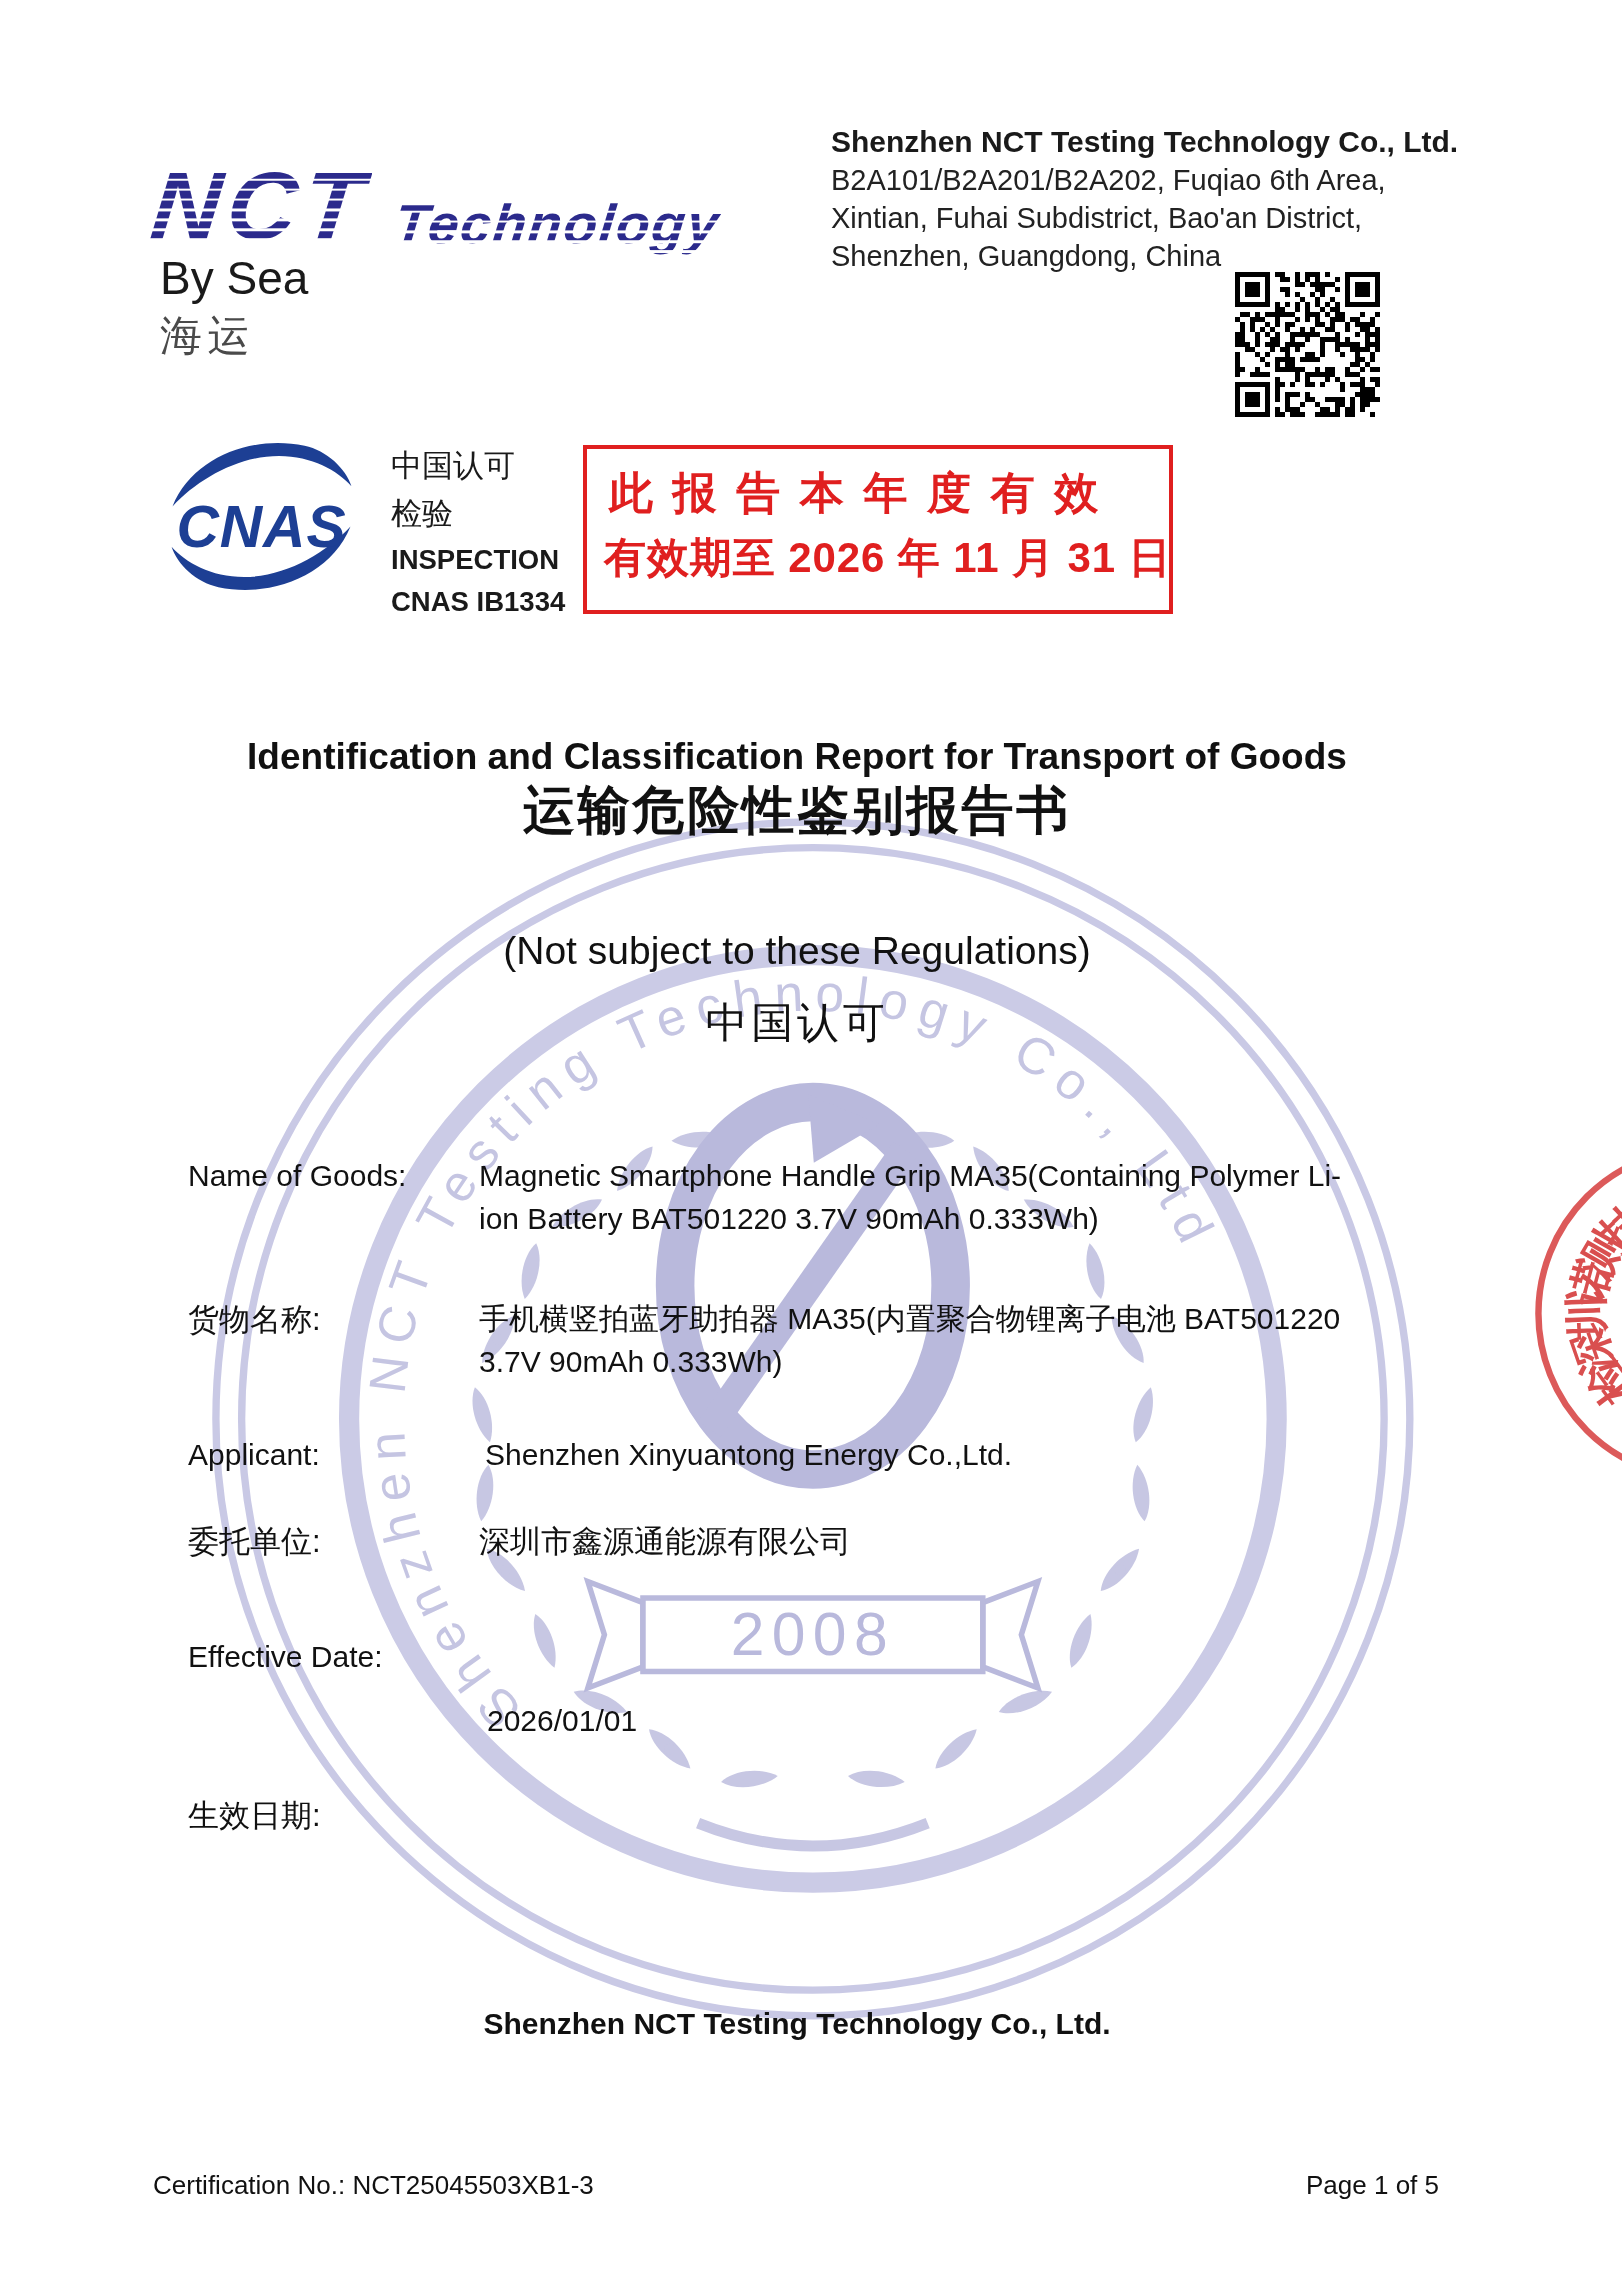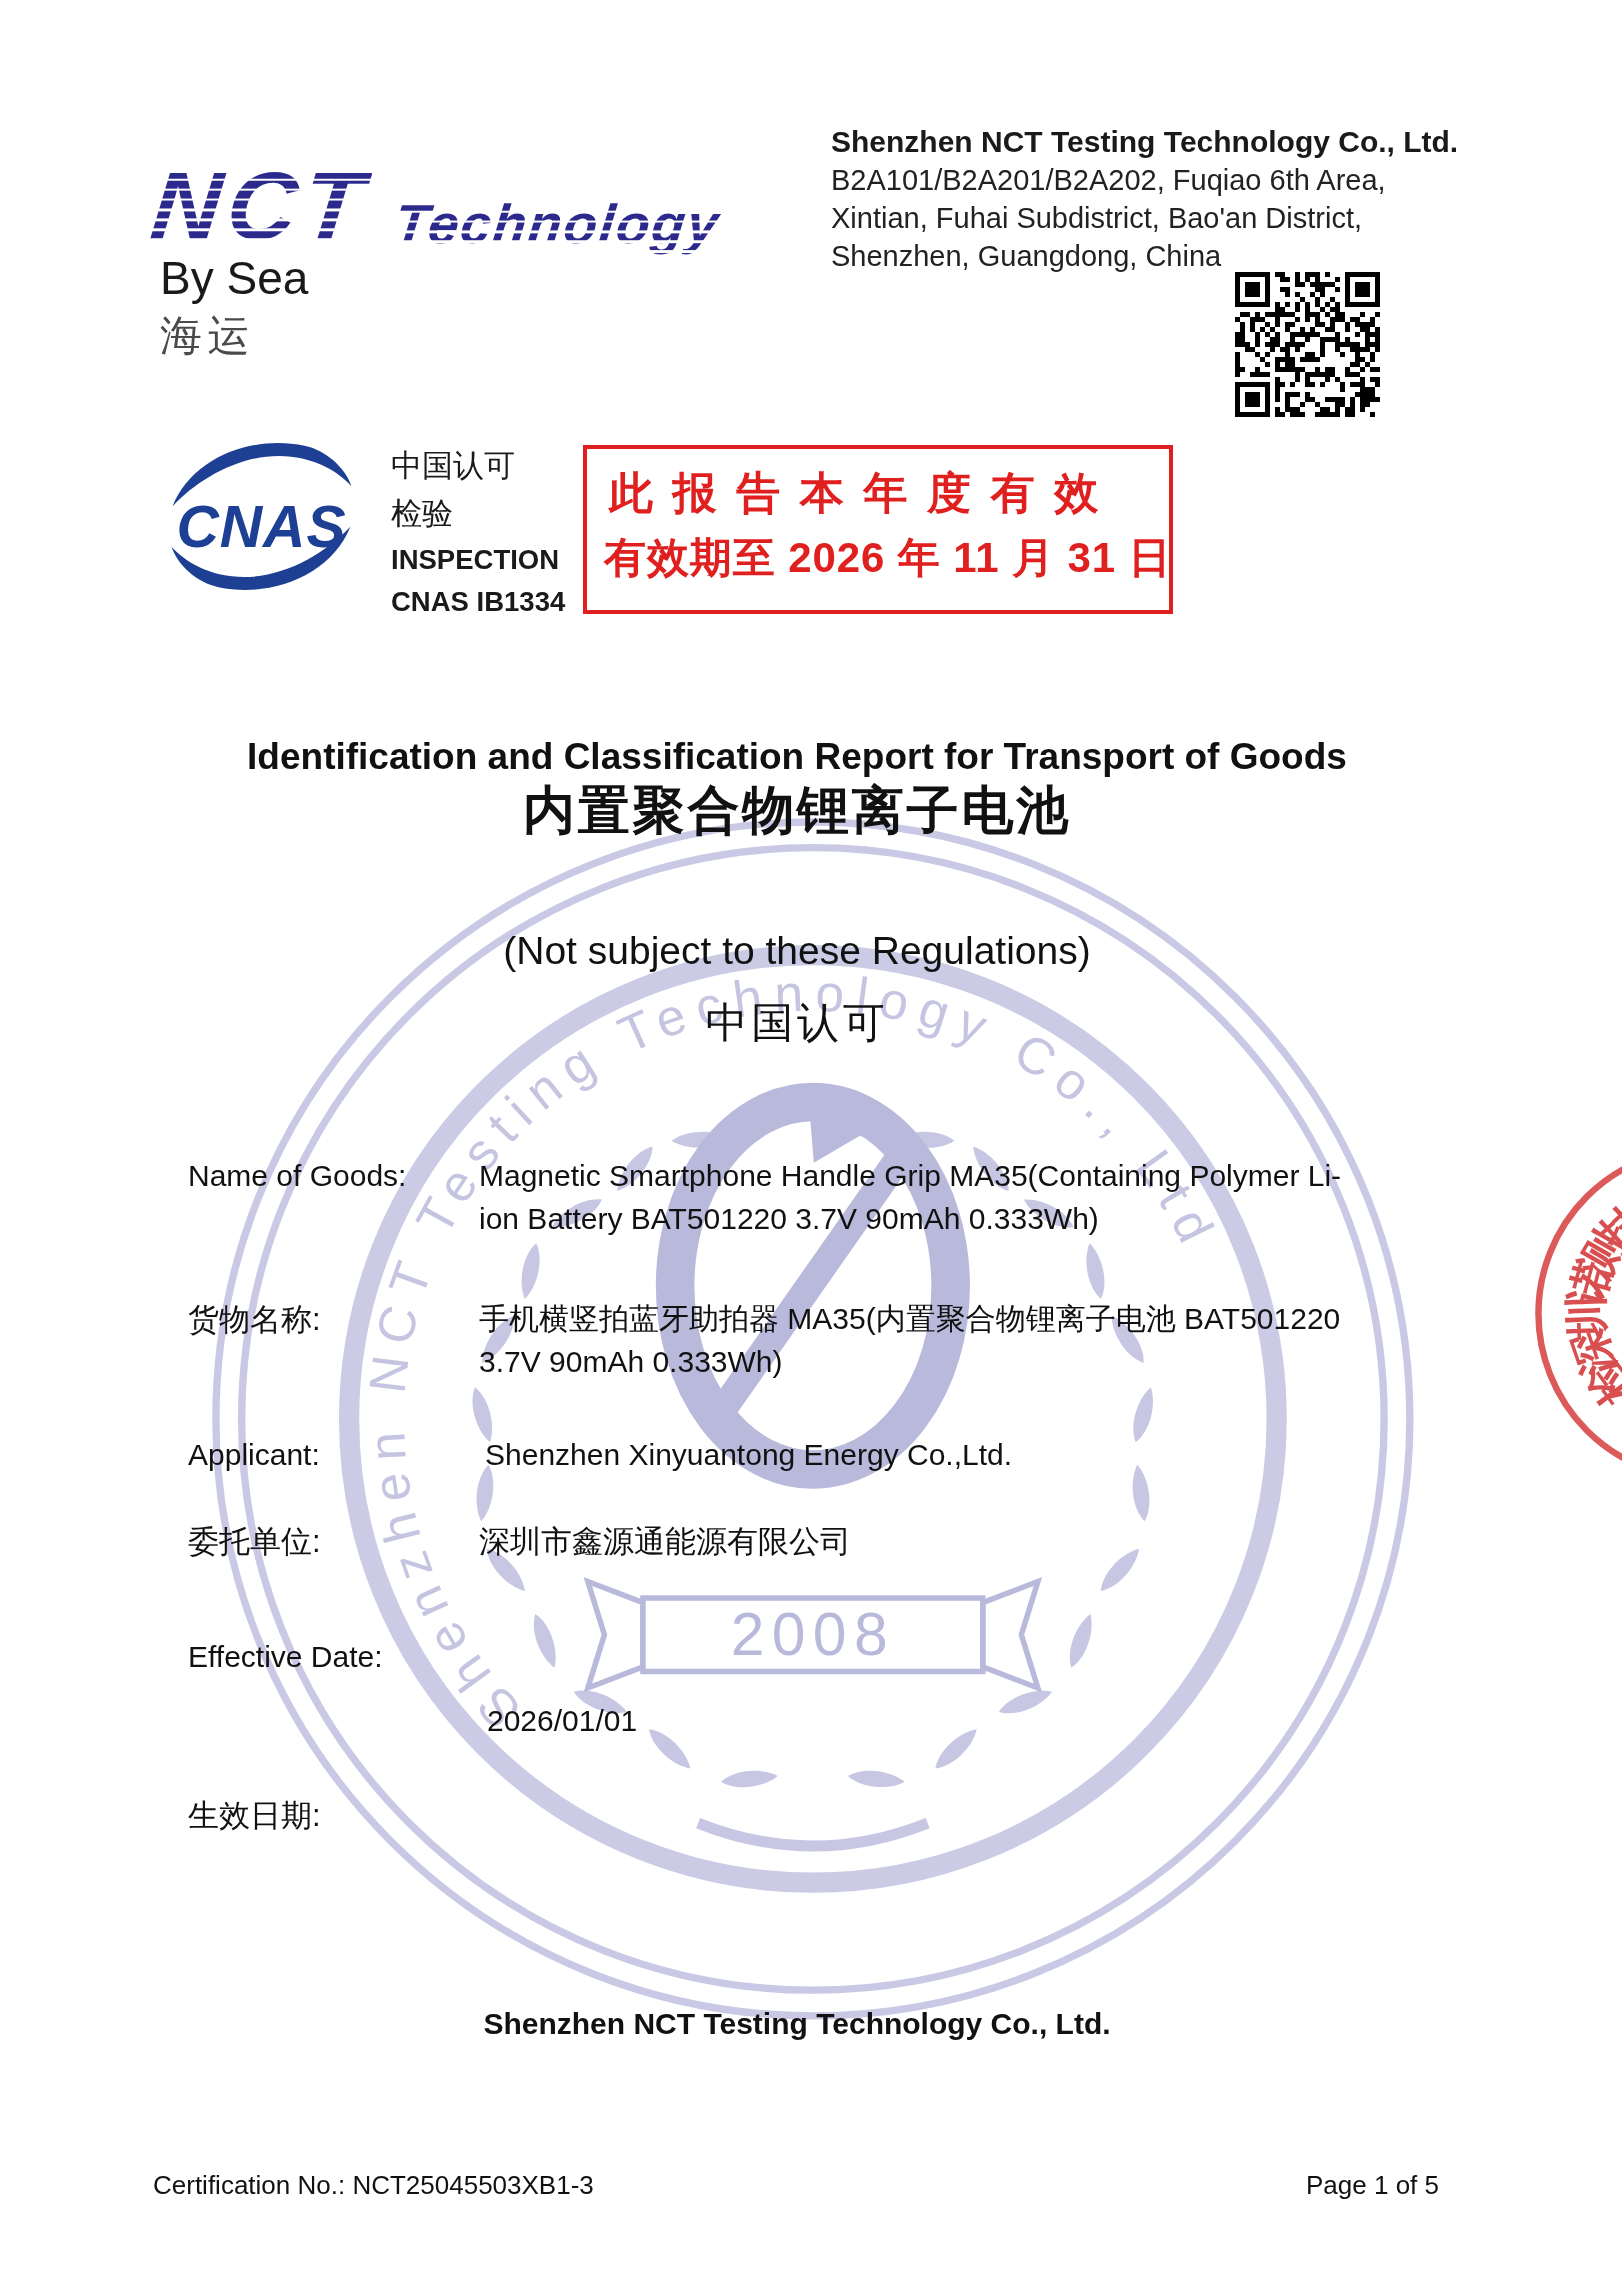--- a/index.html
+++ b/index.html
@@ -570,21 +570,21 @@
   <div class="t cnas-t cnas1">中国认可</div>
   <div class="t cnas-t cnas2">检验</div>
   <div class="t cnas-t cnas3">INSPECTION</div>
   <div class="t cnas-t cnas4">CNAS IB1334</div>
 
   <div class="vbox"></div>
   <div class="t vline1">此 报 告 本 年 度 有 效</div>
   <div class="t vline2">有效期至 2026 年 11 月 31 日</div>
 
   <div class="t ctr title-en">Identification and Classification Report for Transport of Goods</div>
-  <div class="t ctr title-cn">内置聚合物锂离子电池</div>
+  <div class="t ctr title-cn">运输危险性鉴别报告书</div>
   <div class="t ctr sub-en">(Not subject to these Regulations)</div>
   <div class="t ctr sub-cn">中国认可</div>
 
   <div class="t lab goods-lab">Name of Goods:</div>
   <div class="t val goods-l1">Magnetic Smartphone Handle Grip MA35(Containing Polymer Li-</div>
   <div class="t val goods-l2">ion Battery BAT501220 3.7V 90mAh 0.333Wh)</div>
 
   <div class="t lab goodscn-lab">货物名称:</div>
   <div class="t val goodscn-l1">手机横竖拍蓝牙助拍器 MA35(内置聚合物锂离子电池 BAT501220</div>
   <div class="t val goodscn-l2">3.7V 90mAh 0.333Wh)</div>

